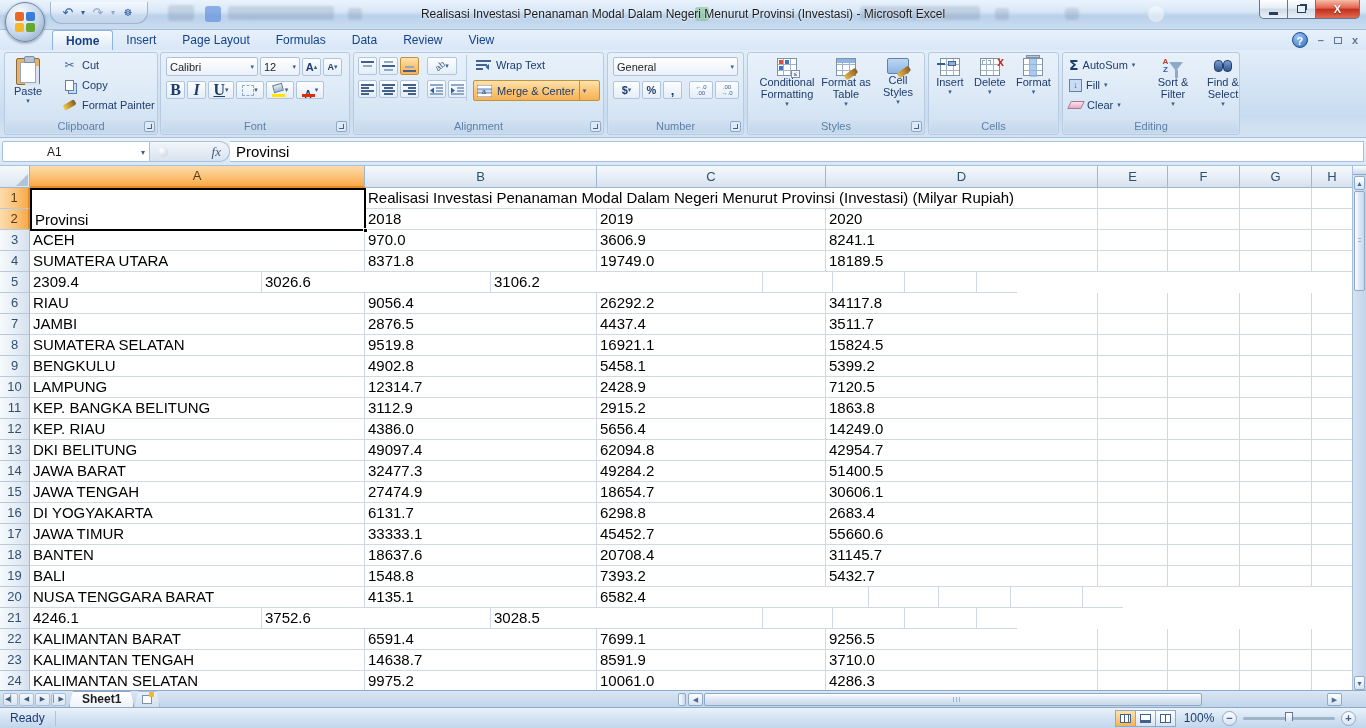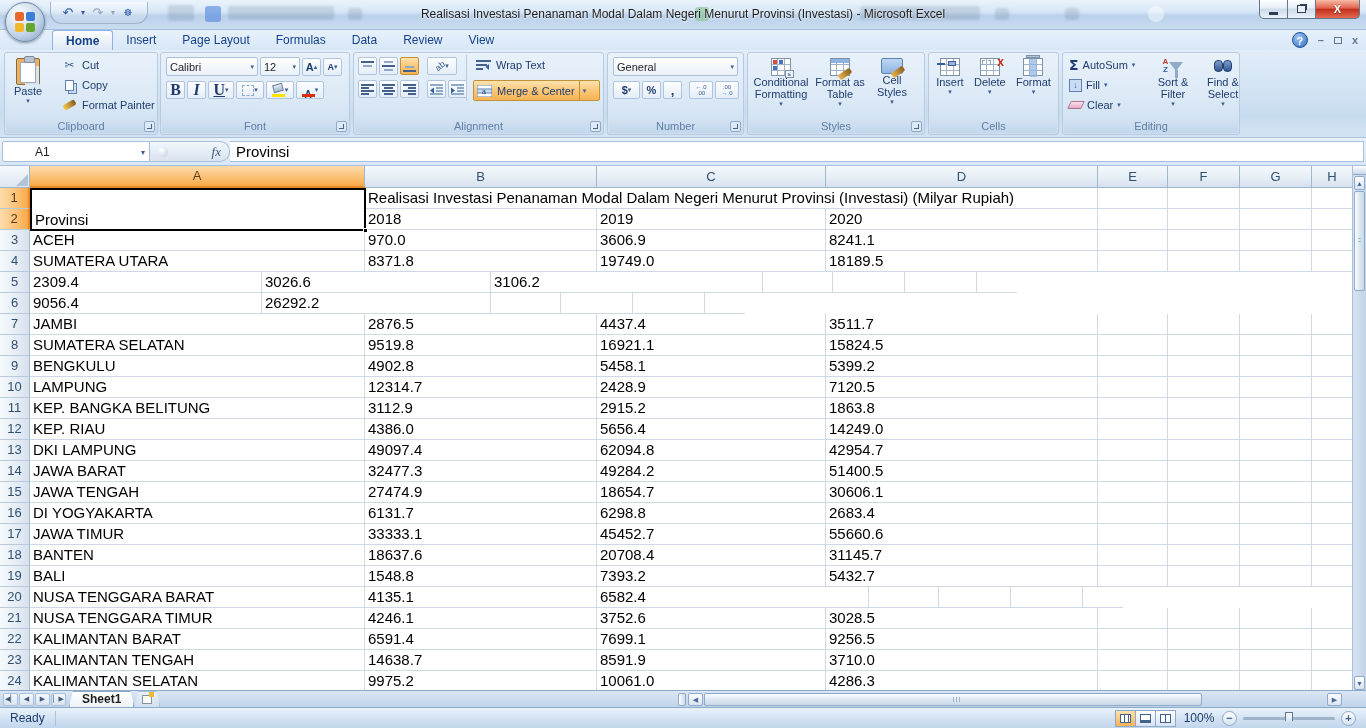--- a/index.html
+++ b/index.html
@@ -95,21 +95,21 @@
      linear-gradient(to right,transparent 5px,#9FB4C9 5px,#9FB4C9 6px,transparent 6px,transparent 12px,#9FB4C9 12px,#9FB4C9 13px,transparent 13px),
      linear-gradient(to bottom,transparent 5px,#9FB4C9 5px,#9FB4C9 6px,transparent 6px,transparent 11px,#9FB4C9 11px,#9FB4C9 12px,transparent 12px)}
   .accent{position:absolute;z-index:2}
   .brush{position:absolute;right:-3px;bottom:-2px;width:14px;height:6px;background:linear-gradient(90deg,#E9B64B,#8B5E22);
     border-radius:2px;transform:rotate(-35deg)}
 
   
   .fbar{position:absolute;left:0;top:138px;width:1366px;height:28px;background:linear-gradient(#E9F2FB,#D8E7F6);
     border-bottom:1px solid #A9C0DC;display:flex;align-items:center}
   .namebox{width:148px;height:21px;margin-left:2px;background:#fff;border:1px solid #A9C0DC;border-radius:2px 0 0 2px;
-    display:flex;align-items:center;font-size:12px;color:#1E1E1E;padding-left:32px;position:relative}
+    display:flex;align-items:center;font-size:12px;color:#1E1E1E;padding-left:44px;position:relative}
   .namebox .nb-dd{position:absolute;right:4px;top:6px;font-size:8px;color:#3C5E8E}
   .fx-pill{width:80px;height:21px;border:1px solid #A9C0DC;border-left:none;border-radius:0 10px 10px 0;
     background:linear-gradient(#F2F6FB,#D9E3EF);display:flex;align-items:center;justify-content:flex-end;padding-right:8px;position:relative}
   .fx-pill:before{content:"";position:absolute;left:8px;top:5px;width:10px;height:10px;border-radius:50%;
     background:radial-gradient(circle at 35% 30%,#fff,#C3CFDD)}
   .fx{font-family:"Liberation Serif",serif;font-style:italic;font-size:13px;color:#3E5B7E}
   .fval{flex:1;height:21px;background:#fff;border:1px solid #A9C0DC;border-left:none;margin-right:2px;
     font-size:15px;color:#000;padding:0 6px;line-height:19px}
 
   
@@ -459,21 +459,21 @@
             <span style="font-size:6px;color:#44618C">.00</span>
             <span style="font-size:6px;color:#2E5FA3">→.0</span>
           </div>
       </div>
     </div>
     <div class="grp-label">Number</div>
     <div class="launcher"></div>
   </div>
 
   <div class="grp" style="left:747px;width:178px">
-    <div class="grp-body" style="display:flex;justify-content:flex-start;padding-top:2px">
+    <div class="grp-body" style="display:flex;justify-content:flex-end;padding-top:2px">
       <div class="bigbtn" style="width:62px">
         <span class="gridicon">
             <span class="accent" style="left:1px;top:1px;width:4px;height:4px;background:#D94F3D"></span>
             <span class="accent" style="left:1px;top:7px;width:4px;height:4px;background:#4472C4"></span>
             <span class="accent" style="left:7px;top:1px;width:4px;height:4px;background:#4472C4"></span>
             <span class="accent" style="right:-4px;bottom:-3px;width:9px;height:8px;background:#F2F6FB;border:1px solid #7E93A8;font-size:6px;line-height:7px;text-align:center;color:#1E3C6E">≤</span>
           </span>
         <span>Conditional Formatting</span>
         <span class="dd">▾</span>
       </div>
@@ -648,22 +648,24 @@
     <div class="c w-b">2309.4</div>
     <div class="c w-c">3026.6</div>
     <div class="c w-d">3106.2</div>
     <div class="c w-e"></div>
     <div class="c w-f"></div>
     <div class="c w-g"></div>
     <div class="c w-h"></div>
   </div>
       <div class="r">
     <div class="rh">6</div>
+    <div class="c w-a">RIAU</div>
     <div class="c w-b">9056.4</div>
     <div class="c w-c">26292.2</div>
+    <div class="c w-d">34117.8</div>
     <div class="c w-e"></div>
     <div class="c w-f"></div>
     <div class="c w-g"></div>
     <div class="c w-h"></div>
   </div>
       <div class="r">
     <div class="rh">7</div>
     <div class="c w-a">JAMBI</div>
     <div class="c w-b">2876.5</div>
     <div class="c w-c">4437.4</div>
@@ -723,21 +725,21 @@
     <div class="c w-b">4386.0</div>
     <div class="c w-c">5656.4</div>
     <div class="c w-d">14249.0</div>
     <div class="c w-e"></div>
     <div class="c w-f"></div>
     <div class="c w-g"></div>
     <div class="c w-h"></div>
   </div>
       <div class="r">
     <div class="rh">13</div>
-    <div class="c w-a">DKI LAMPUNG</div>
+    <div class="c w-a">DKI BELITUNG</div>
     <div class="c w-b">49097.4</div>
     <div class="c w-c">62094.8</div>
     <div class="c w-d">42954.7</div>
     <div class="c w-e"></div>
     <div class="c w-f"></div>
     <div class="c w-g"></div>
     <div class="c w-h"></div>
   </div>
       <div class="r">
     <div class="rh">14</div>
@@ -810,21 +812,20 @@
     <div class="c w-a">NUSA TENGGARA BARAT</div>
     <div class="c w-b">4135.1</div>
     <div class="c w-d">6582.4</div>
     <div class="c w-e"></div>
     <div class="c w-f"></div>
     <div class="c w-g"></div>
     <div class="c w-h"></div>
   </div>
       <div class="r">
     <div class="rh">21</div>
-    <div class="c w-a">NUSA TENGGARA TIMUR</div>
     <div class="c w-b">4246.1</div>
     <div class="c w-c">3752.6</div>
     <div class="c w-d">3028.5</div>
     <div class="c w-e"></div>
     <div class="c w-f"></div>
     <div class="c w-g"></div>
     <div class="c w-h"></div>
   </div>
       <div class="r">
     <div class="rh">22</div>

